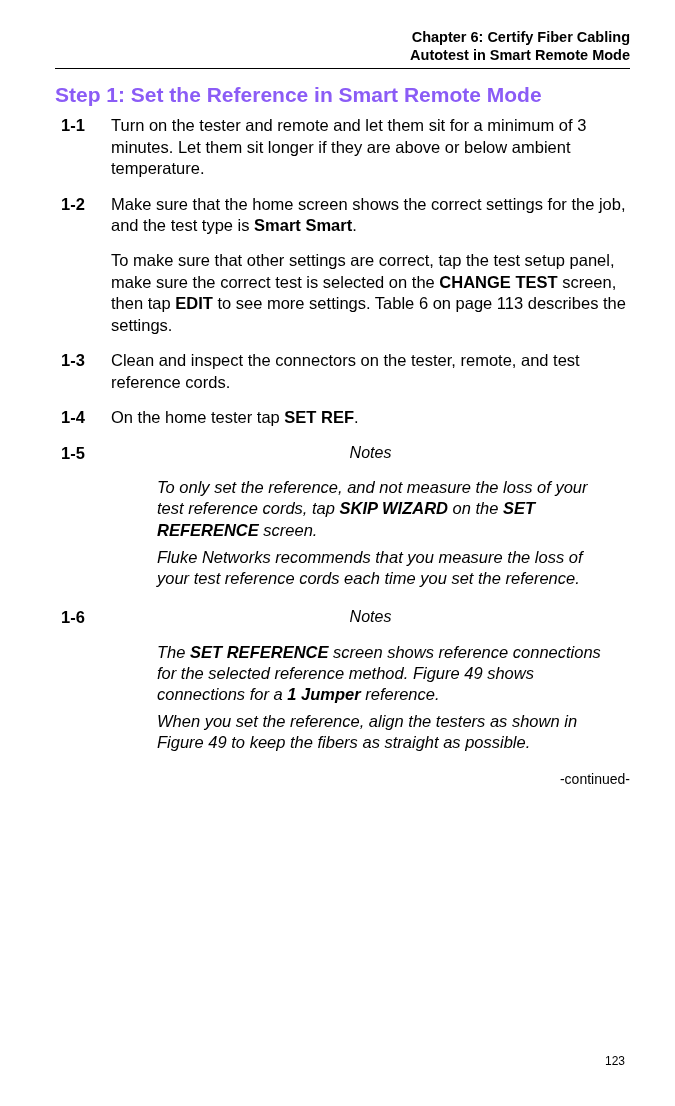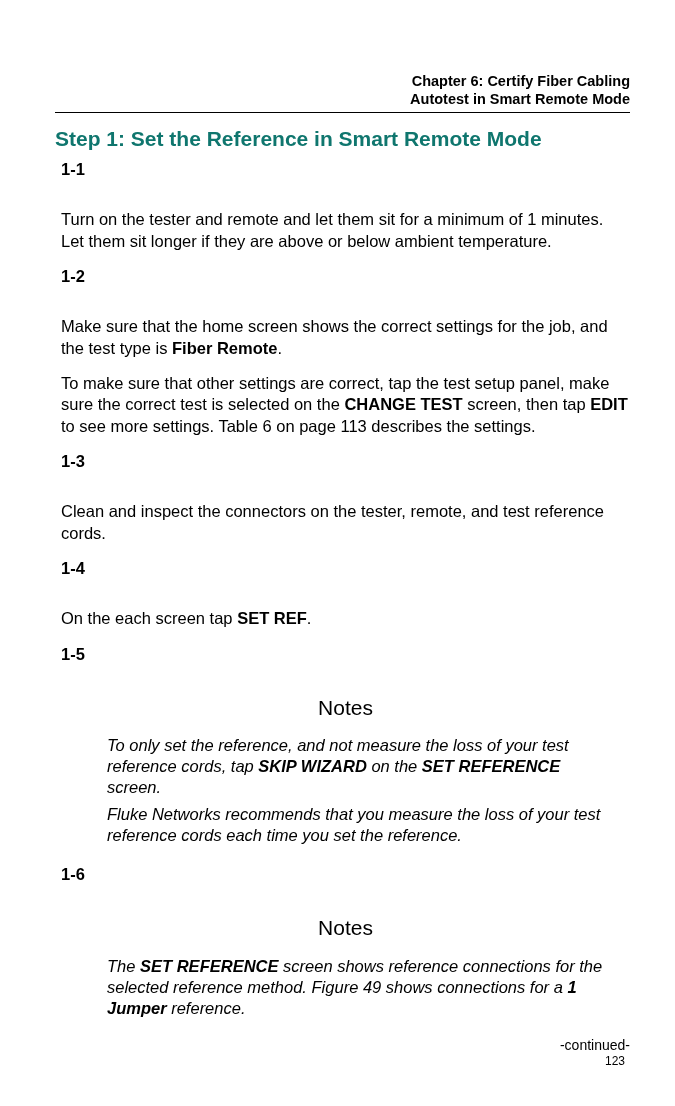--- a/index.html
+++ b/index.html
@@ -9,66 +9,65 @@
     background: #fff;
     color: #000;
     width: 675px;
     height: 1106px;
     box-sizing: border-box;
     position: relative;
   }
   .page {
     padding: 28px 45px 0 55px;
     box-sizing: border-box;
-    margin-top: 44px;
   }
   .running-head {
     text-align: right;
     font-size: 14.5px;
     line-height: 1.25;
     margin-bottom: 4px;
   }
   .running-head .chapter { font-weight: 700; }
   .running-head .subtitle { font-weight: 700; }
   .rule {
     border: none;
     border-top: 1.5px solid #000;
     margin: 4px 0 14px 0;
   }
   h2.step-title {
-    color: #0f766e;
+    color: #8b5cf6;
     font-weight: 700;
     font-size: 21px;
     margin: 4px 0 8px 0;
   }
   .steps {
     margin-left: 6px;
   }
   .step {
     display: flex;
     gap: 16px;
     margin-bottom: 14px;
     font-size: 16.5px;
     line-height: 1.3;
-    flex-direction: column;
   }
   .step-num {
     font-weight: 700;
     flex: 0 0 34px;
   }
   .step-body {
     flex: 1;
   }
   .step-body p { margin: 0 0 14px 0; }
   .step-body p:last-child { margin-bottom: 0; }
   .inline-bold { font-weight: 700; }
   .notes-label {
+    font-style: italic;
     text-align: center;
     margin: 0 0 2px 0;
-    font-size: 21px;
+    font-size: 16px;
   }
   .note-block {
     margin: 0 18px 4px 46px;
     font-style: italic;
     font-size: 16.5px;
     line-height: 1.28;
   }
   .note-block p { margin: 0 0 6px 0; }
   .note-block p:last-child { margin-bottom: 0; }
   .note-bold-italic { font-weight: 700; }
@@ -96,63 +95,64 @@
   </div>
   <hr class="rule">
 
   <h2 class="step-title">Step 1: Set the Reference in Smart Remote Mode</h2>
 
   <div class="steps">
 
     <div class="step">
       <div class="step-num">1-1</div>
       <div class="step-body">
-        <p>Turn on the tester and remote and let them sit for a minimum of 1 minutes. Let them sit longer if they are above or below ambient temperature.</p>
+        <p>Turn on the tester and remote and let them sit for a minimum of 3 minutes. Let them sit longer if they are above or below ambient temperature.</p>
       </div>
     </div>
 
     <div class="step">
       <div class="step-num">1-2</div>
       <div class="step-body">
-        <p><span>Make sure that the home screen shows the correct settings for the job, and the test type is </span><span class="inline-bold">Fiber Remote</span><span>.</span></p>
+        <p><span>Make sure that the home screen shows the correct settings for the job, and the test type is </span><span class="inline-bold">Smart Smart</span><span>.</span></p>
         <p><span>To make sure that other settings are correct, tap the test setup panel, make sure the correct test is selected on the </span><span class="inline-bold">CHANGE TEST</span><span> screen, then tap </span><span class="inline-bold">EDIT</span><span> to see more settings. Table 6 on page 113 describes the settings.</span></p>
       </div>
     </div>
 
     <div class="step">
       <div class="step-num">1-3</div>
       <div class="step-body">
         <p>Clean and inspect the connectors on the tester, remote, and test reference cords.</p>
       </div>
     </div>
 
     <div class="step">
       <div class="step-num">1-4</div>
       <div class="step-body">
-        <p><span>On the each screen tap </span><span class="inline-bold">SET REF</span><span>.</span></p>
+        <p><span>On the home tester tap </span><span class="inline-bold">SET REF</span><span>.</span></p>
       </div>
     </div>
 
     <div class="step">
       <div class="step-num">1-5</div>
       <div class="step-body">
         <p class="notes-label">Notes</p>
         <div class="note-block">
           <p><span>To only set the reference, and not measure the loss of your test reference cords, tap </span><span class="note-bold-italic">SKIP WIZARD</span><span> on the </span><span class="note-bold-italic">SET REFERENCE</span><span> screen.</span></p>
           <p>Fluke Networks recommends that you measure the loss of your test reference cords each time you set the reference.</p>
         </div>
       </div>
     </div>
 
     <div class="step">
       <div class="step-num">1-6</div>
       <div class="step-body">
         <p class="notes-label">Notes</p>
         <div class="note-block">
           <p><span>The </span><span class="note-bold-italic">SET REFERENCE</span><span> screen shows reference connections for the selected reference method. Figure 49 shows connections for a </span><span class="note-bold-italic">1 Jumper</span><span> reference.</span></p>
+          <p>When you set the reference, align the testers as shown in Figure 49 to keep the fibers as straight as possible.</p>
         </div>
       </div>
     </div>
 
   </div>
 
   <div class="continued">-continued-</div>
 
 </div>
 

